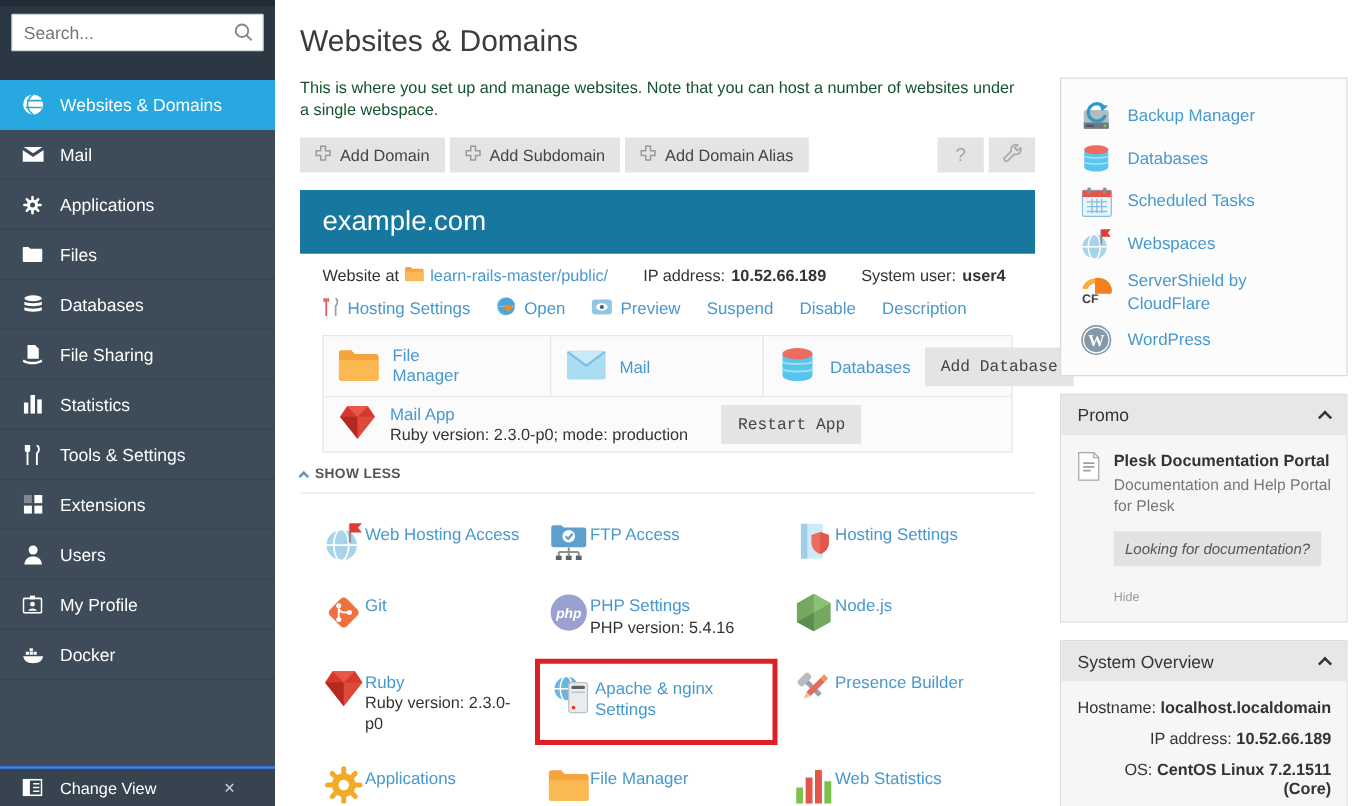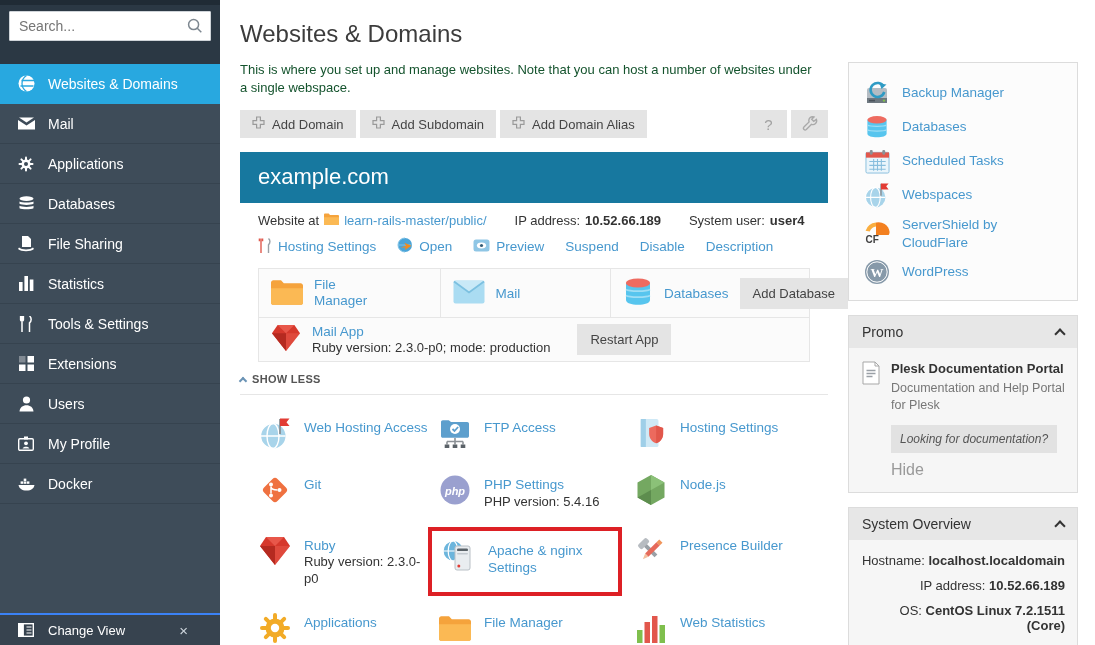--- a/index.html
+++ b/index.html
@@ -33,29 +33,29 @@
   .blink { color: #4798ce; text-decoration: none; cursor: pointer; }
   .links-row { padding: 6px 18px 12px; font-size: 13.5px; display: flex; gap: 21px; align-items: center; white-space: nowrap; }
   .links-row a { color: #4798ce; text-decoration: none; display: inline-flex; align-items: center; gap: 6px; cursor: pointer; }
   .tool-row { margin: 0 18px; border: 1px solid #e6e6e6; background: #fbfbfb; display: flex; }
   .tool-cell { display: flex; align-items: center; gap: 11px; padding: 7px 12px; border-right: 1px solid #e6e6e6; font-size: 13.5px; min-height: 48px; }
   .tool-cell:nth-child(1) { flex: 0 0 33%; }
   .tool-cell:nth-child(2) { flex: 0 0 31%; }
   .tool-cell:nth-child(3) { flex: 1; border-right: none; }
   .slink { color: #4798ce; text-decoration: none; cursor: pointer; }
   .narrow { max-width: 72px; display: inline-block; line-height: 1.25; }
-  .cell-btn { margin-left: auto; background: #e4e4e4; border: none; padding: 8px 13px; font-size: 13px; color: #444; cursor: pointer; font-family: Liberation Sans, sans-serif; white-space: nowrap; }
+  .cell-btn { margin-left: auto; background: #e4e4e4; border: none; padding: 8px 13px; font-size: 13px; color: #444; cursor: pointer; font-family: Liberation Mono, monospace; white-space: nowrap; }
   .ruby-row { margin: 0 18px; border: 1px solid #e6e6e6; border-top: none; background: #fbfbfb; display: flex; align-items: center; gap: 11px; padding: 5px 12px; font-size: 13.5px; min-height: 44px; }
   .ruby-ver { font-size: 13px; color: #333; margin-top: 1px; }
   .ruby-row .cell-btn { margin-left: 16px; }
   .show-less { display: flex; justify-content: flex-start; align-items: center; gap: 6px; padding: 11px 0 9px; font-size: 11px; font-weight: bold; color: #555; letter-spacing: .3px; border-bottom: 1px solid #e6e6e6; cursor: pointer; }
   .chev-s { width: 6px; height: 6px; border-left: 2px solid #6b93b5; border-top: 2px solid #6b93b5; transform: rotate(45deg); margin-top: 3px; }
 
   .features { display: grid; grid-template-columns: 180px 196px auto; padding: 10px 18px 0; }
-  .feature-cell { display: flex; gap: 12px; align-items: flex-start; padding: 11px 0 12px; }
+  .feature-cell { display: flex; align-items: flex-start; padding: 11px 0 12px; }
   .feature-cell.highlight { border: 4px solid #dd2025; padding: 8px 8px 8px 10px; margin: 4px 12px 4px -10px; }
   .ficon { width: 34px; height: 34px; flex: 0 0 34px; display: flex; align-items: center; justify-content: center; }
   .ftext { padding-top: 3px; }
   .flink { color: #4798ce; text-decoration: none; font-size: 13.5px; display: block; max-width: 128px; line-height: 1.3; cursor: pointer; }
   .fdetail { display: block; font-size: 13px; color: #333; margin-top: 0; max-width: 126px; line-height: 1.3; }
   .fdetail:empty { display: none; }
 
   
   .right { position: absolute; left: 848px; top: 62px; width: 230px; }
   .panel { border: 1px solid #dcdcdc; background: #fcfcfc; margin-bottom: 14px; }
@@ -63,21 +63,21 @@
   .qitem { display: flex; align-items: center; gap: 12px; padding: 4px 15px; font-size: 13.5px; min-height: 33px; }
   .qitem a { color: #4798ce; text-decoration: none; line-height: 1.3; cursor: pointer; }
   .qicon { width: 26px; height: 26px; flex: 0 0 26px; display: flex; align-items: center; justify-content: center; }
   .panel-header { background: #e7e7e7; padding: 8px 13px; font-size: 14px; color: #333; display: flex; align-items: center; cursor: pointer; }
   .chev { margin-left: auto; width: 8px; height: 8px; border-left: 2px solid #333; border-top: 2px solid #333; transform: rotate(45deg); margin-top: 4px; }
   .panel-body { background: #f6f6f6; padding: 13px 12px; font-size: 13px; }
   .promo-body { display: flex; gap: 10px; align-items: flex-start; }
   .promo-title { font-weight: bold; color: #333; font-size: 13px; white-space: nowrap; }
   .promo-desc { color: #777; margin-top: 4px; line-height: 1.35; font-size: 12.5px; }
   .promo-btn { margin-top: 11px; background: #e2e2e2; border: none; padding: 7px 9px; font-size: 12px; color: #555; cursor: pointer; font-family: inherit; white-space: nowrap; font-style: italic; }
-  .hide-link { display: block; margin-top: 8px; color: #999; font-size: 16px; text-decoration: none; cursor: pointer; }
+  .hide-link { display: block; margin-top: 20px; color: #999; font-size: 10px; text-decoration: none; cursor: pointer; }
   .sys-row { margin-bottom: 10px; color: #333; font-size: 13px; text-align: right; }
   .sys-row b { font-weight: bold; }
   .sys-link { color: #4798ce; border-bottom: 1px dashed #7db8de; text-decoration: none; cursor: pointer; }
 </style>
 </head>
 <body>
 
 <div class="app">
 
   <aside class="sidebar">
@@ -119,20 +119,28 @@
                 <g transform="rotate(45 16 16)">
                   <rect x="14" y="1" width="4" height="30" rx="2"></rect>
                   <rect x="1" y="14" width="30" height="4" rx="2"></rect>
                 </g>
                 <circle cx="16" cy="16" r="9"></circle>
               </g>
               <circle cx="16" cy="16" r="4" fill="#3e4c59"></circle>
             </svg>
           </span>
         <span>Applications</span>
+      </div>
+      <div class="nav-item">
+        <span class="nicon">
+            <svg width="16" height="13" viewBox="0 0 16 13">
+              <path d="M0 1.6C0 1 .5.5 1.1.5h3.7L6.2 2h8.7c.6 0 1.1.5 1.1 1.1v8.3c0 .6-.5 1.1-1.1 1.1H1.1C.5 12.5 0 12 0 11.4z" fill="#fff"></path>
+            </svg>
+          </span>
+        <span>Files</span>
       </div>
       <div class="nav-item">
         <span class="nicon">
             <svg width="15" height="16" viewBox="0 0 15 16">
               <ellipse cx="7.5" cy="2.6" rx="7" ry="2.4" fill="#fff"></ellipse>
               <path d="M.5 5.4c2.2 1.5 11.8 1.5 14 0v2.4c-2.2 1.5-11.8 1.5-14 0z" fill="#fff"></path>
               <path d="M.5 9.8c2.2 1.5 11.8 1.5 14 0v2.4c-2.2 1.5-11.8 1.5-14 0z" fill="#fff"></path>
             </svg>
           </span>
         <span>Databases</span>

